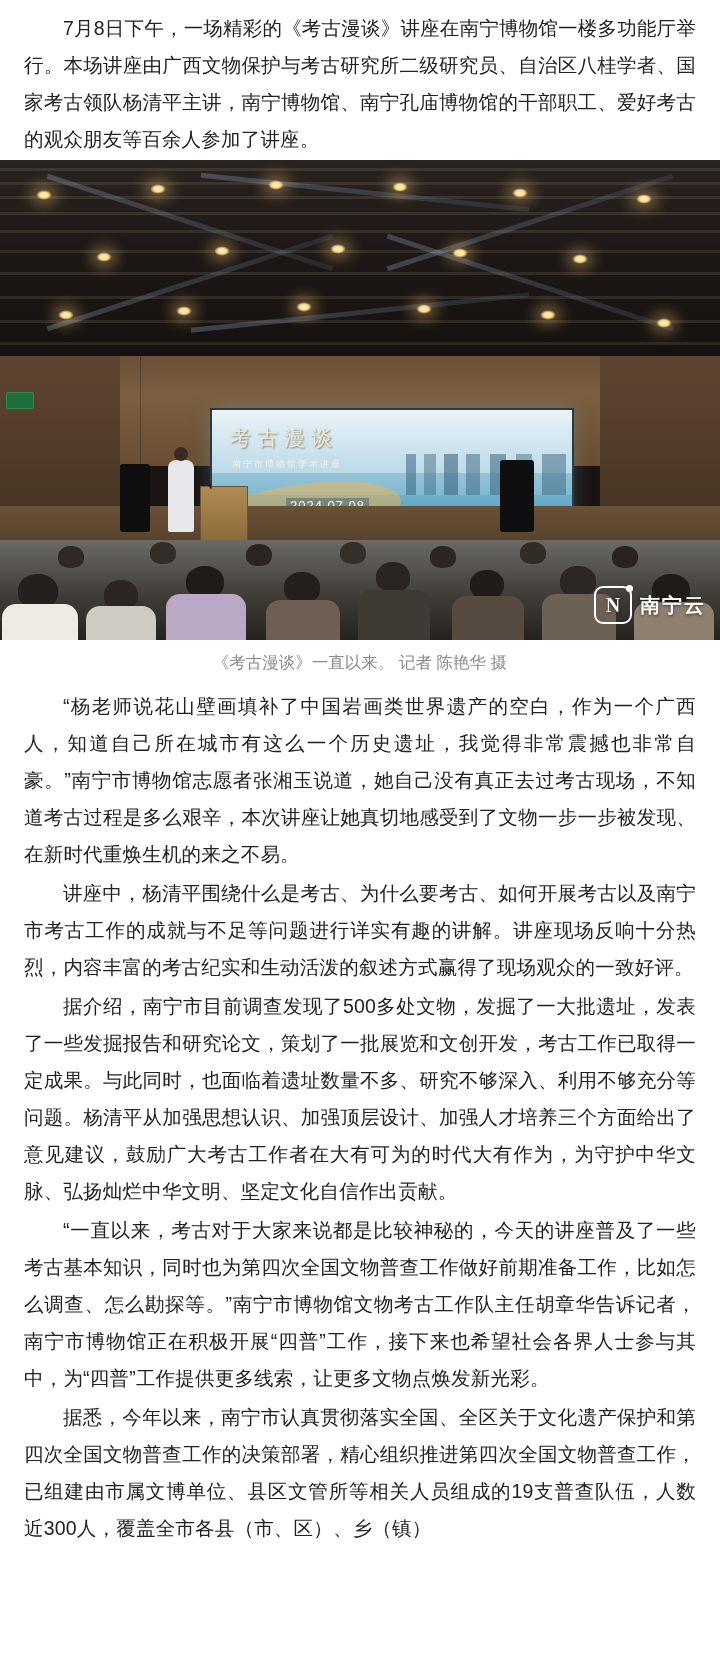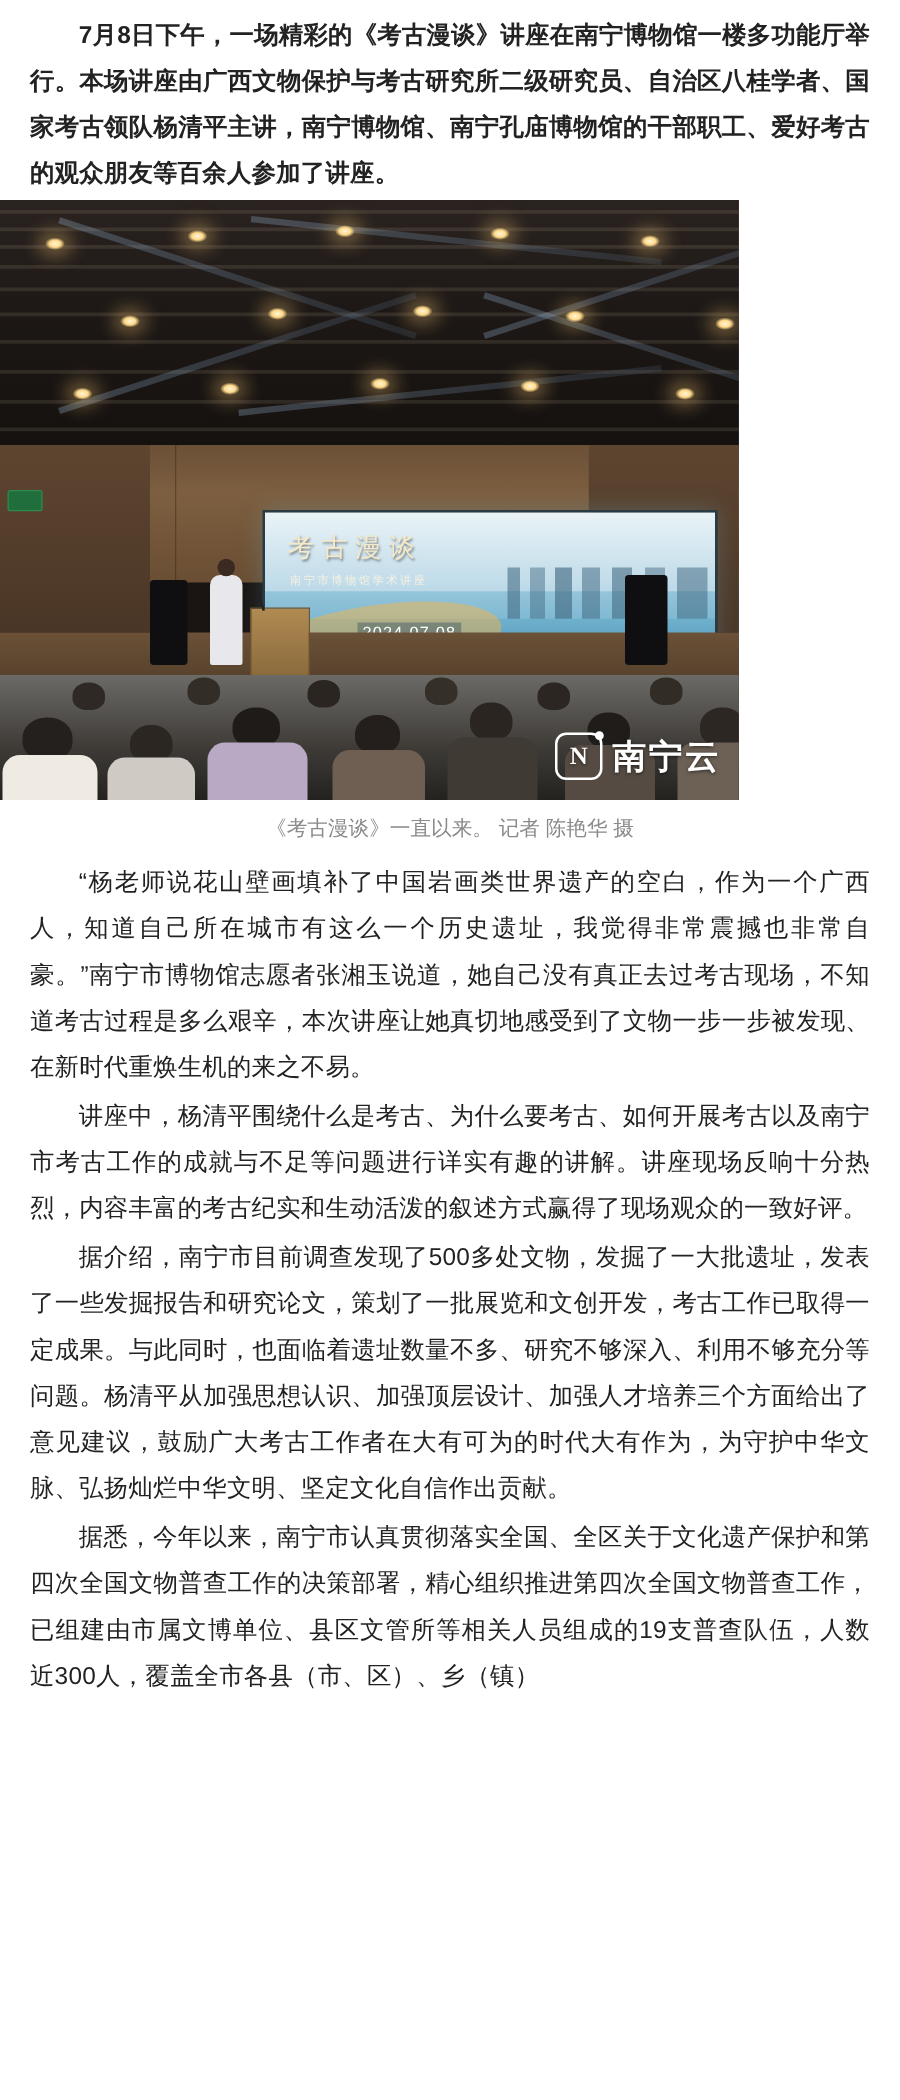--- a/index.html
+++ b/index.html
@@ -22,30 +22,29 @@
     padding: 0 24px;
     font-size: 19.5px;
     line-height: 37px;
     text-align: justify;
     text-indent: 2em;
     color: #222;
     letter-spacing: 0.2px;
   }
   p.para.first {
     padding-top: 10px;
-    font-weight: bold;
   }
   
   .figure {
     margin: 10px 0 0 0;
     width: 720px;
   }
   .photo {
     position: relative;
-    width: 591px;
+    width: 720px;
     height: 480px;
     overflow: hidden;
     background: #1a1513;
   }
   
   .ceiling {
     position: absolute;
     left: 0; top: 0; width: 720px; height: 200px;
     background:
       linear-gradient(180deg, #2a2320 0%, #1d1816 45%, #15110f 100%);
@@ -256,21 +255,21 @@
     font-size: 20px; font-weight: bold;
     font-family: "Liberation Serif", serif;
   }
   .wm-badge .dot {
     position: absolute;
     right: -3px; top: -3px;
     width: 7px; height: 7px; border-radius: 50%;
     background: #fff;
   }
   .wm-text {
-    font-size: 27px;
+    font-size: 20px;
     letter-spacing: 2px;
     font-weight: bold;
   }
   figcaption {
     text-align: center;
     font-size: 16.5px;
     color: #8a8a8a;
     padding: 12px 0 14px 0;
     margin: 0;
   }
@@ -396,15 +395,16 @@
         <div class="wm-text">南宁云</div>
       </div>
 
     </div>
     <figcaption>《考古漫谈》一直以来。 记者 陈艳华 摄</figcaption>
   </figure>
 
   <p class="para">“杨老师说花山壁画填补了中国岩画类世界遗产的空白，作为一个广西人，知道自己所在城市有这么一个历史遗址，我觉得非常震撼也非常自豪。”南宁市博物馆志愿者张湘玉说道，她自己没有真正去过考古现场，不知道考古过程是多么艰辛，本次讲座让她真切地感受到了文物一步一步被发现、在新时代重焕生机的来之不易。</p>
   <p class="para">讲座中，杨清平围绕什么是考古、为什么要考古、如何开展考古以及南宁市考古工作的成就与不足等问题进行详实有趣的讲解。讲座现场反响十分热烈，内容丰富的考古纪实和生动活泼的叙述方式赢得了现场观众的一致好评。</p>
   <p class="para">据介绍，南宁市目前调查发现了500多处文物，发掘了一大批遗址，发表了一些发掘报告和研究论文，策划了一批展览和文创开发，考古工作已取得一定成果。与此同时，也面临着遗址数量不多、研究不够深入、利用不够充分等问题。杨清平从加强思想认识、加强顶层设计、加强人才培养三个方面给出了意见建议，鼓励广大考古工作者在大有可为的时代大有作为，为守护中华文脉、弘扬灿烂中华文明、坚定文化自信作出贡献。</p>
+  <p class="para">“一直以来，考古对于大家来说都是比较神秘的，今天的讲座普及了一些考古基本知识，同时也为第四次全国文物普查工作做好前期准备工作，比如怎么调查、怎么勘探等。”南宁市博物馆文物考古工作队主任胡章华告诉记者，南宁市博物馆正在积极开展“四普”工作，接下来也希望社会各界人士参与其中，为“四普”工作提供更多线索，让更多文物点焕发新光彩。</p>
   <p class="para">据悉，今年以来，南宁市认真贯彻落实全国、全区关于文化遗产保护和第四次全国文物普查工作的决策部署，精心组织推进第四次全国文物普查工作，已组建由市属文博单位、县区文管所等相关人员组成的19支普查队伍，人数近300人，覆盖全市各县（市、区）、乡（镇）</p>
 
 </div>
 
 </body></html>

